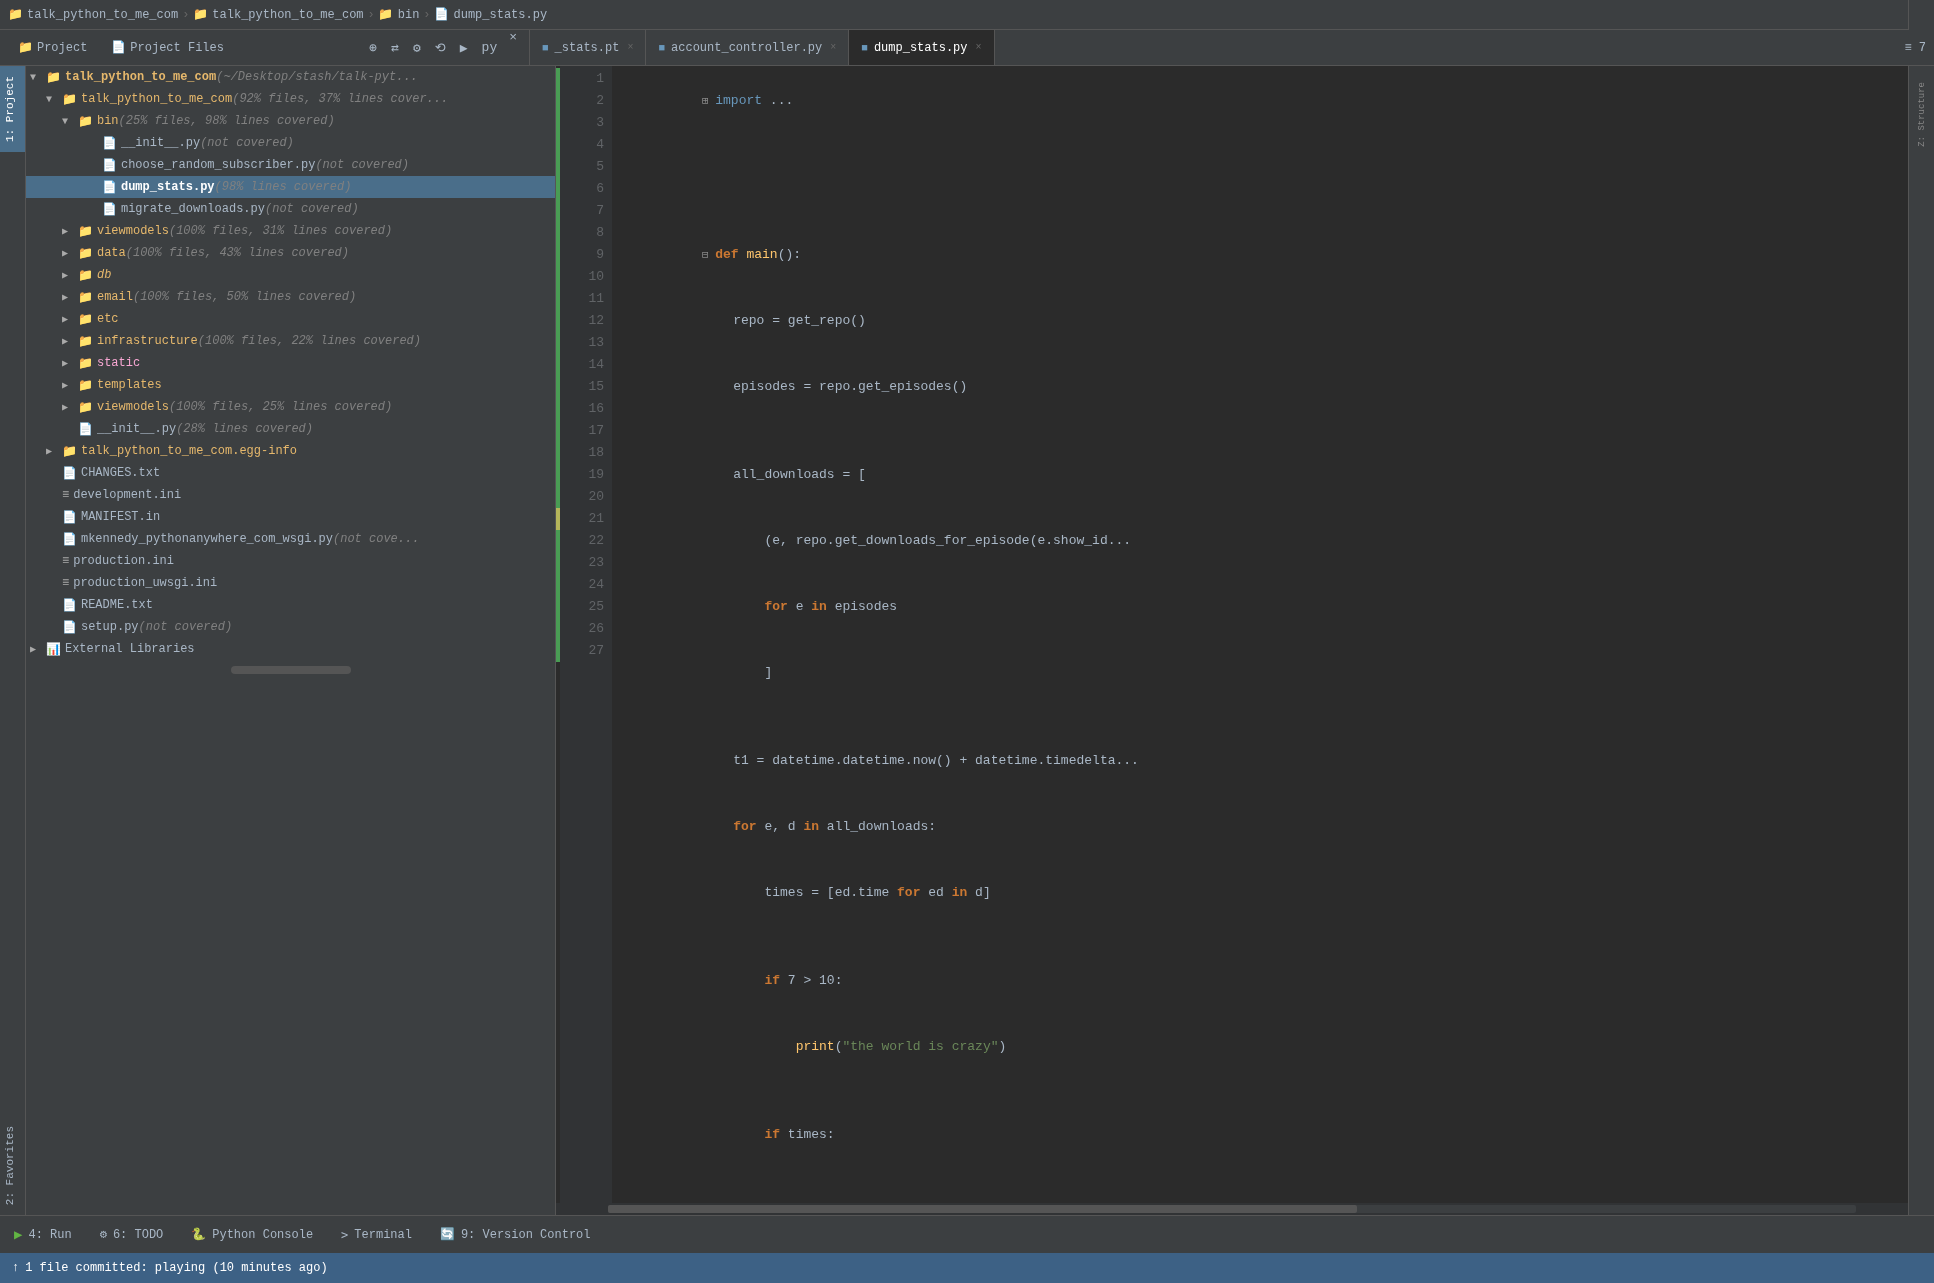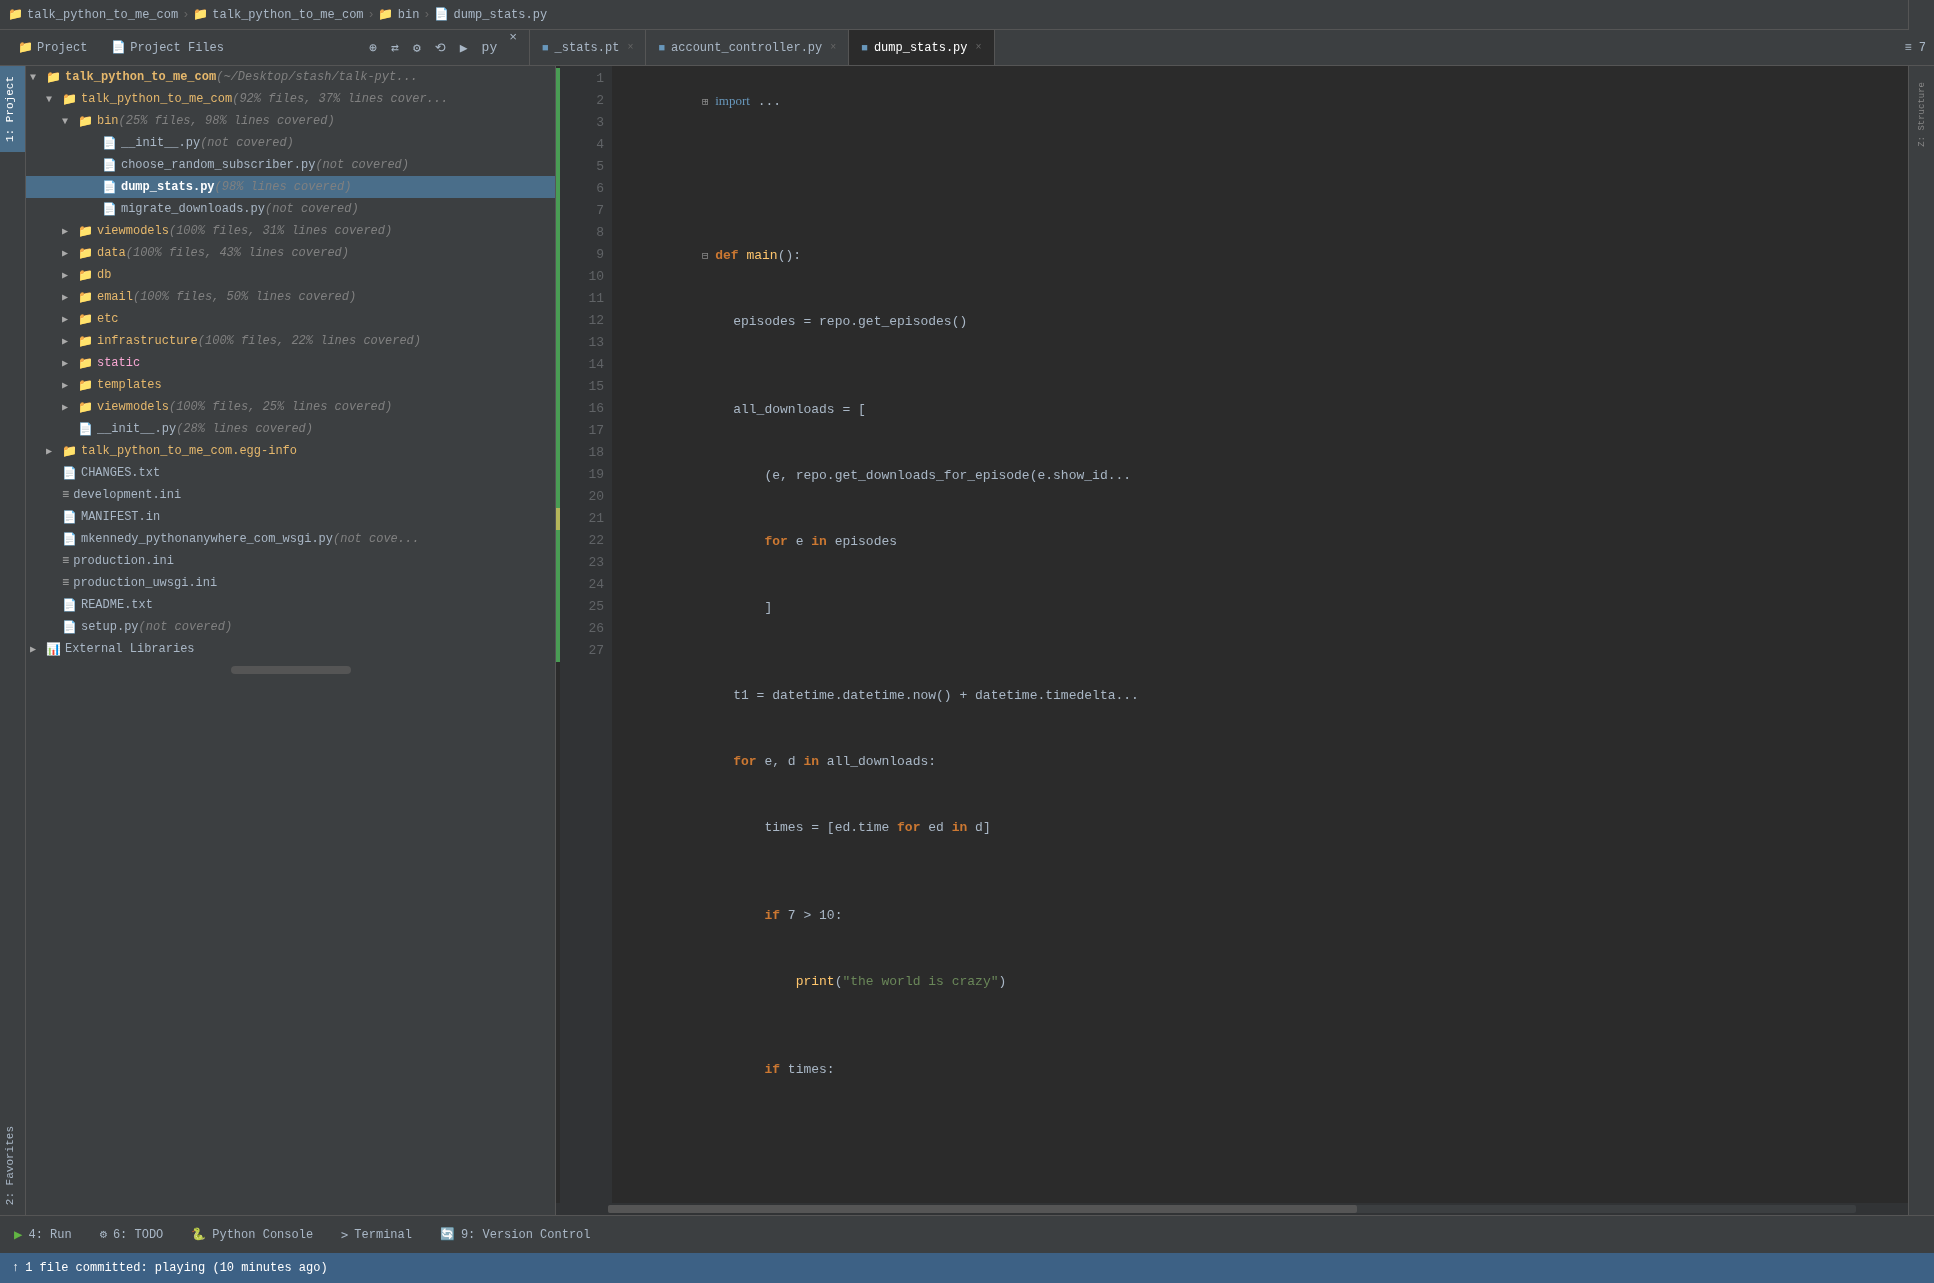--- a/index.html
+++ b/index.html
@@ -149,21 +149,21 @@
     .code-content {
       flex: 1;
       padding: 2px 0 0 12px;
       font-size: 13px;
       line-height: 22px;
       overflow: hidden;
     }
 
     
     .kw { color: #cc7832; font-weight: bold; } 
-    .kw-blue { color: #6897bb; font-family: Liberation Serif, serif; } 
+    .kw-blue { color: #6897bb; } 
     .fn { color: #ffc66d; } 
     .str { color: #6a8759; }
     .plain { color: #a9b7c6; }
     .builtin { color: #ffc66d; }
 
     .code-line {
       display: block;
       white-space: pre;
       min-height: 22px;
     }
@@ -389,21 +389,21 @@
     </div>
     <div class="tree-item" style="padding-left:36px;">
       <span class="tree-arrow">▶</span>
       <span class="tree-icon folder-icon">📁</span>
       <span style="color:#e6b86c;">data</span>
       <span class="coverage-text"> (100% files, 43% lines covered)</span>
     </div>
     <div class="tree-item" style="padding-left:36px;">
       <span class="tree-arrow">▶</span>
       <span class="tree-icon folder-icon">📁</span>
-      <span style="color:#e6b86c;">db</span>
+      <span style="color:#e6b86c;font-style:italic;">db</span>
     </div>
     <div class="tree-item" style="padding-left:36px;">
       <span class="tree-arrow">▶</span>
       <span class="tree-icon folder-icon">📁</span>
       <span style="color:#e6b86c;">email</span>
       <span class="coverage-text"> (100% files, 50% lines covered)</span>
     </div>
     <div class="tree-item" style="padding-left:36px;">
       <span class="tree-arrow">▶</span>
       <span class="tree-icon folder-icon">📁</span>
@@ -564,20 +564,23 @@
 
         <div class="code-line"></div>
         <div class="code-line"></div>
         <div class="code-line"></div>
         <div class="code-line"></div>
 
         <div class="code-line">
           <span style="color:#888;font-size:11px;">⊟ </span><span class="kw">def</span><span class="plain"> </span><span class="fn">main</span><span class="plain">():</span>
         </div>
 
+        <div class="code-line">
+          <span class="plain">    repo = get_repo()</span>
+        </div>
 
         <div class="code-line">
           <span class="plain">    episodes = repo.get_episodes()</span>
         </div>
 
         <div class="code-line"></div>
 
         <div class="code-line">
           <span class="plain">    all_downloads = [</span>
         </div>

